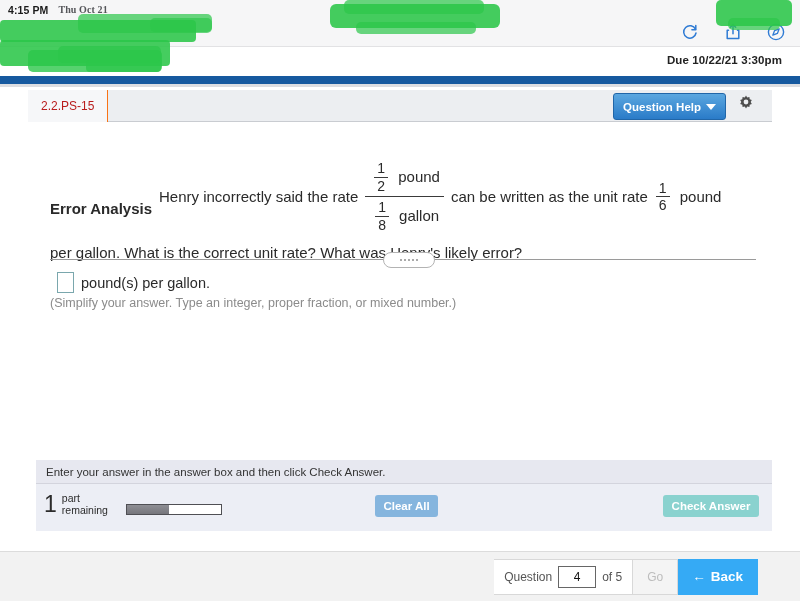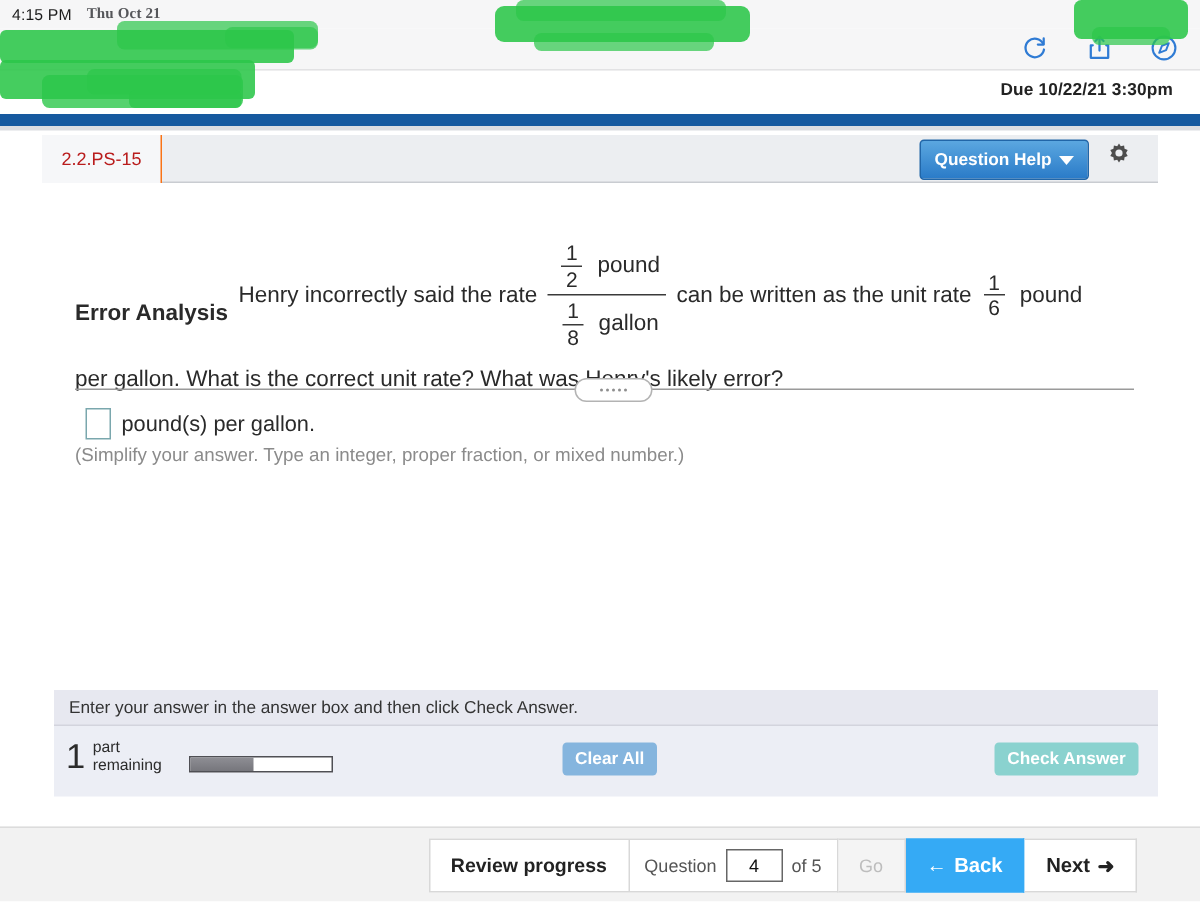--- a/index.html
+++ b/index.html
@@ -29,21 +29,21 @@
     width: 800px; height: 19px;
     background: #f6f6f7;
     display: flex;
     align-items: center;
     padding-left: 8px;
     box-sizing: border-box;
     z-index: 5;
   }
   .status-time {
     font-size: 10.5px;
-    font-weight: normal;
+    font-weight: bold;
     color: #1b1b1b;
     letter-spacing: .1px;
   }
   .status-date {
     font-size: 10px;
     font-weight: bold;
     color: #55565a;
     margin-left: 10px;
     letter-spacing: .1px;
     font-family: Liberation Serif, serif;
@@ -600,35 +600,28 @@
       </div>
     </div>
   </div>
 
   <div class="progress-outer">
     <div class="progress-inner" id="progress-fill" style="width: 45%;"></div>
   </div>
 
   <div class="bottom-nav">
     <div class="nav-group">
-      <div class="nav-btn review-btn">
-        <span>Review progress</span>
-      </div>
       <div class="qnum-cell">
         <span>Question</span>
         <input class="qnum-input" type="text" value="4" style="">
         <span>of 5</span>
       </div>
       <div class="nav-btn go-btn">
         <span>Go</span>
       </div>
       <div class="nav-btn back-btn">
         <span style="margin-right:5px;">←</span>
         <span>Back</span>
       </div>
-      <div class="nav-btn next-btn">
-        <span>Next</span>
-        <span style="margin-left:5px;">➜</span>
-      </div>
     </div>
   </div>
 
 </div>
 
 </body></html>

